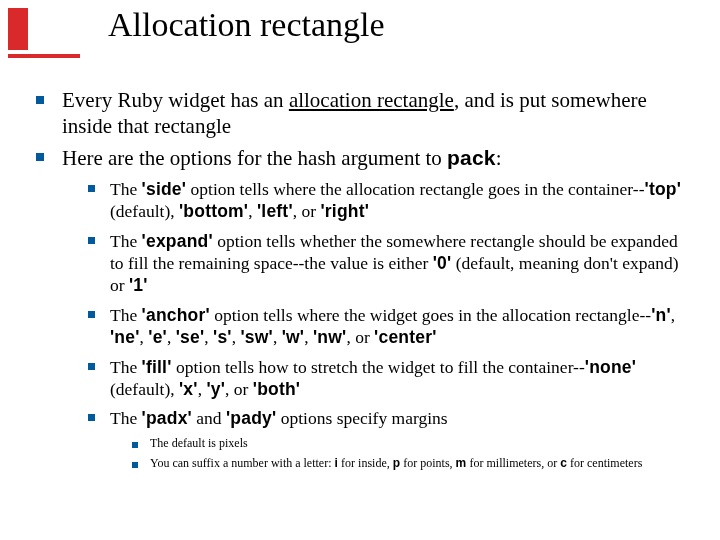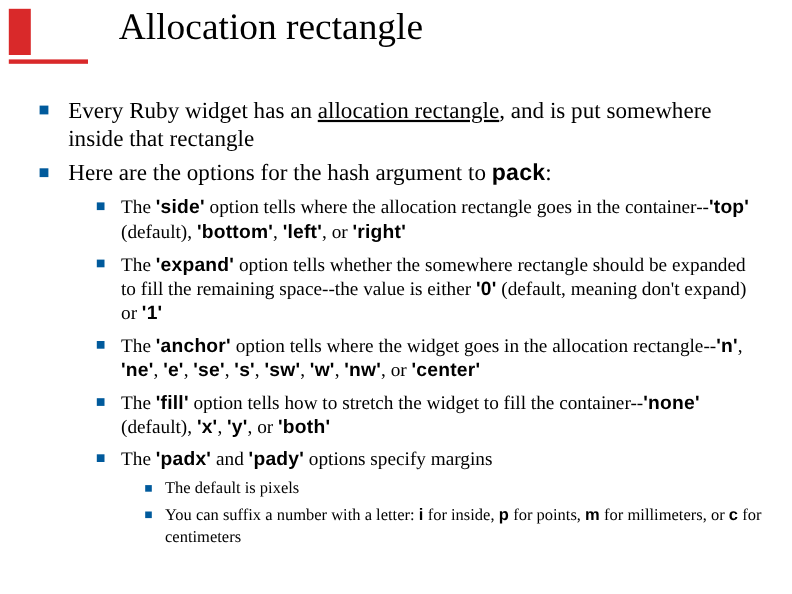--- a/index.html
+++ b/index.html
@@ -89,21 +89,21 @@
     width: 7px;
     height: 7px;
     background: #005a9c;
   }
   ul.level3 {
     list-style: none;
     margin: 6px 0 0 0;
     padding: 0 0 0 22px;
   }
   ul.level3 > li {
-    font-size: 15px;
+    font-size: 12px;
     line-height: 1.3;
     margin-bottom: 5px;
     padding-left: 18px;
     position: relative;
   }
   ul.level3 > li::before {
     content: "";
     position: absolute;
     left: 0;
     top: 6px;

